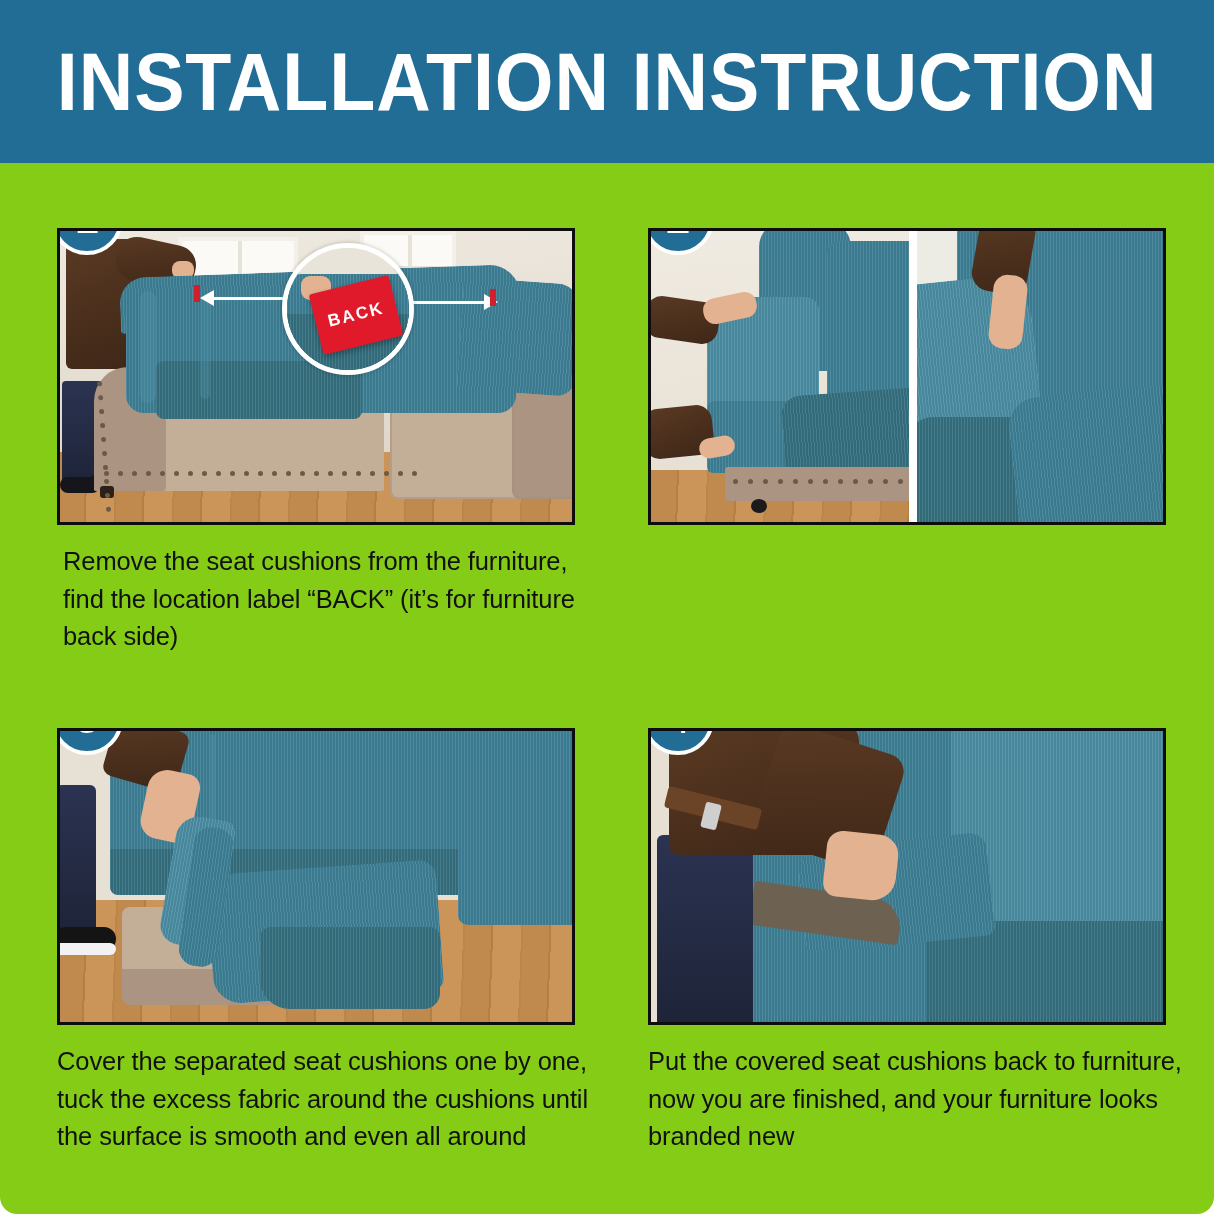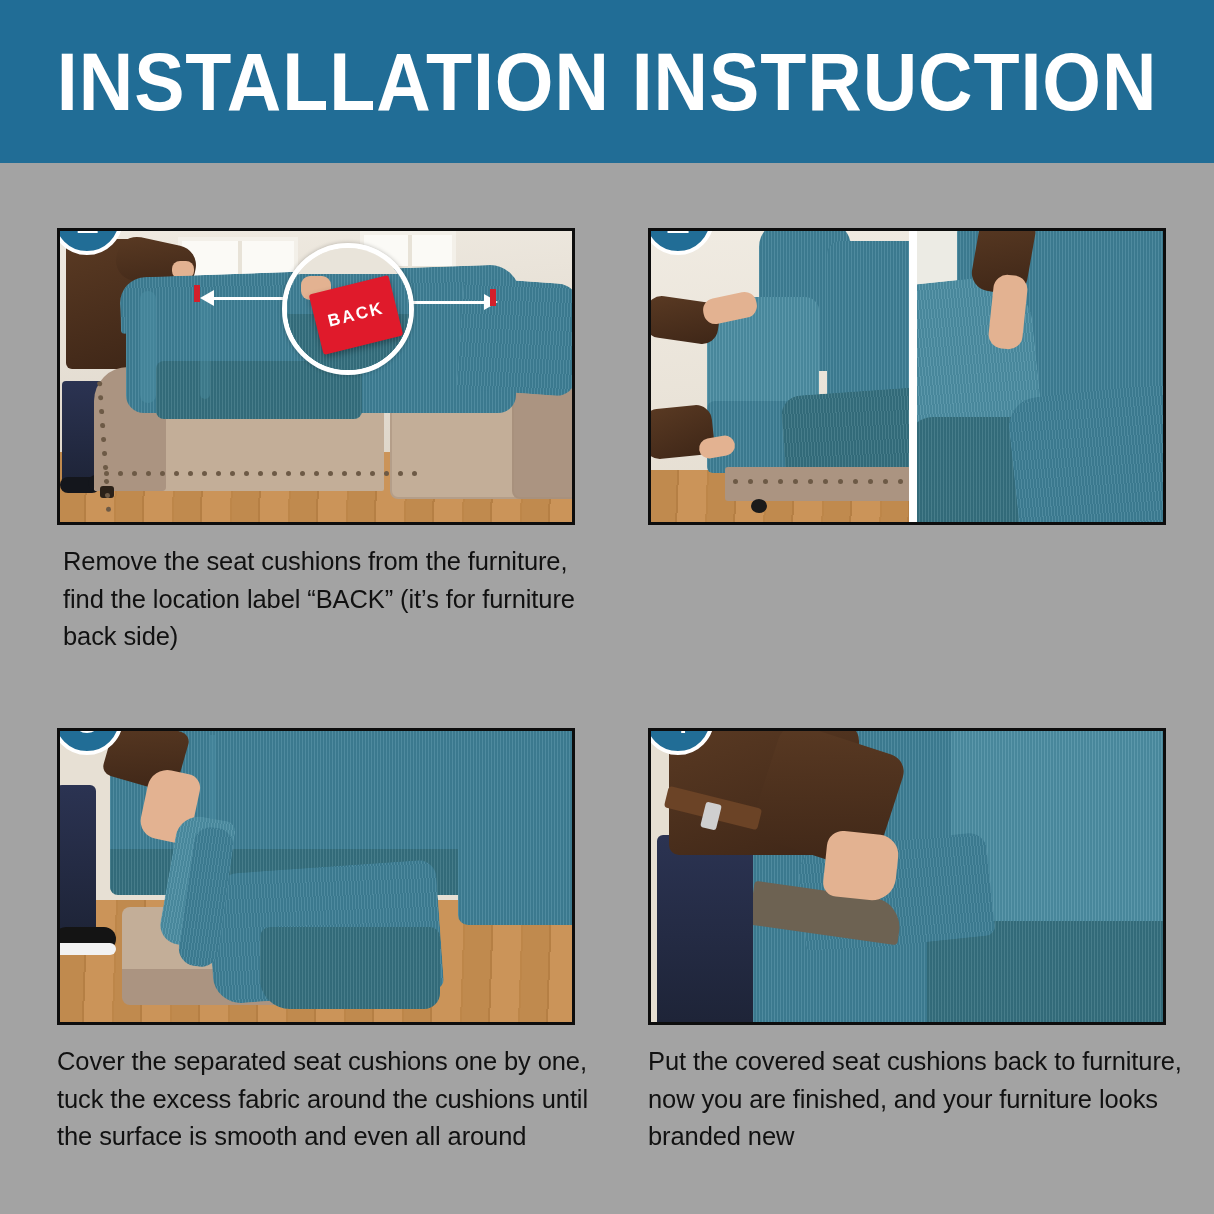--- a/index.html
+++ b/index.html
@@ -2,21 +2,21 @@
 <html><head>
 <meta charset="utf-8">
 <style>
   * { box-sizing: border-box; margin: 0; padding: 0; }
   html, body {
     width: 1214px; height: 1214px;
     background: #ffffff;
     font-family: "Liberation Sans", sans-serif;
     overflow: hidden;
   }
-  .page { position: relative; width: 1214px; height: 1214px; background:#a3a3a3; }
+  .page { position: relative; width: 1214px; height: 1214px; background:#84cc16;border-radius:17px; }
 
   
   .banner {
     position: absolute; left: 0; top: 0; width: 1214px; height: 163px;
     background: #216d96;
     display: flex; align-items: center; justify-content: center;
   }
   .banner-title {
     color: #ffffff;
     font-family: "Liberation Sans Narrow", "Liberation Sans", sans-serif;

